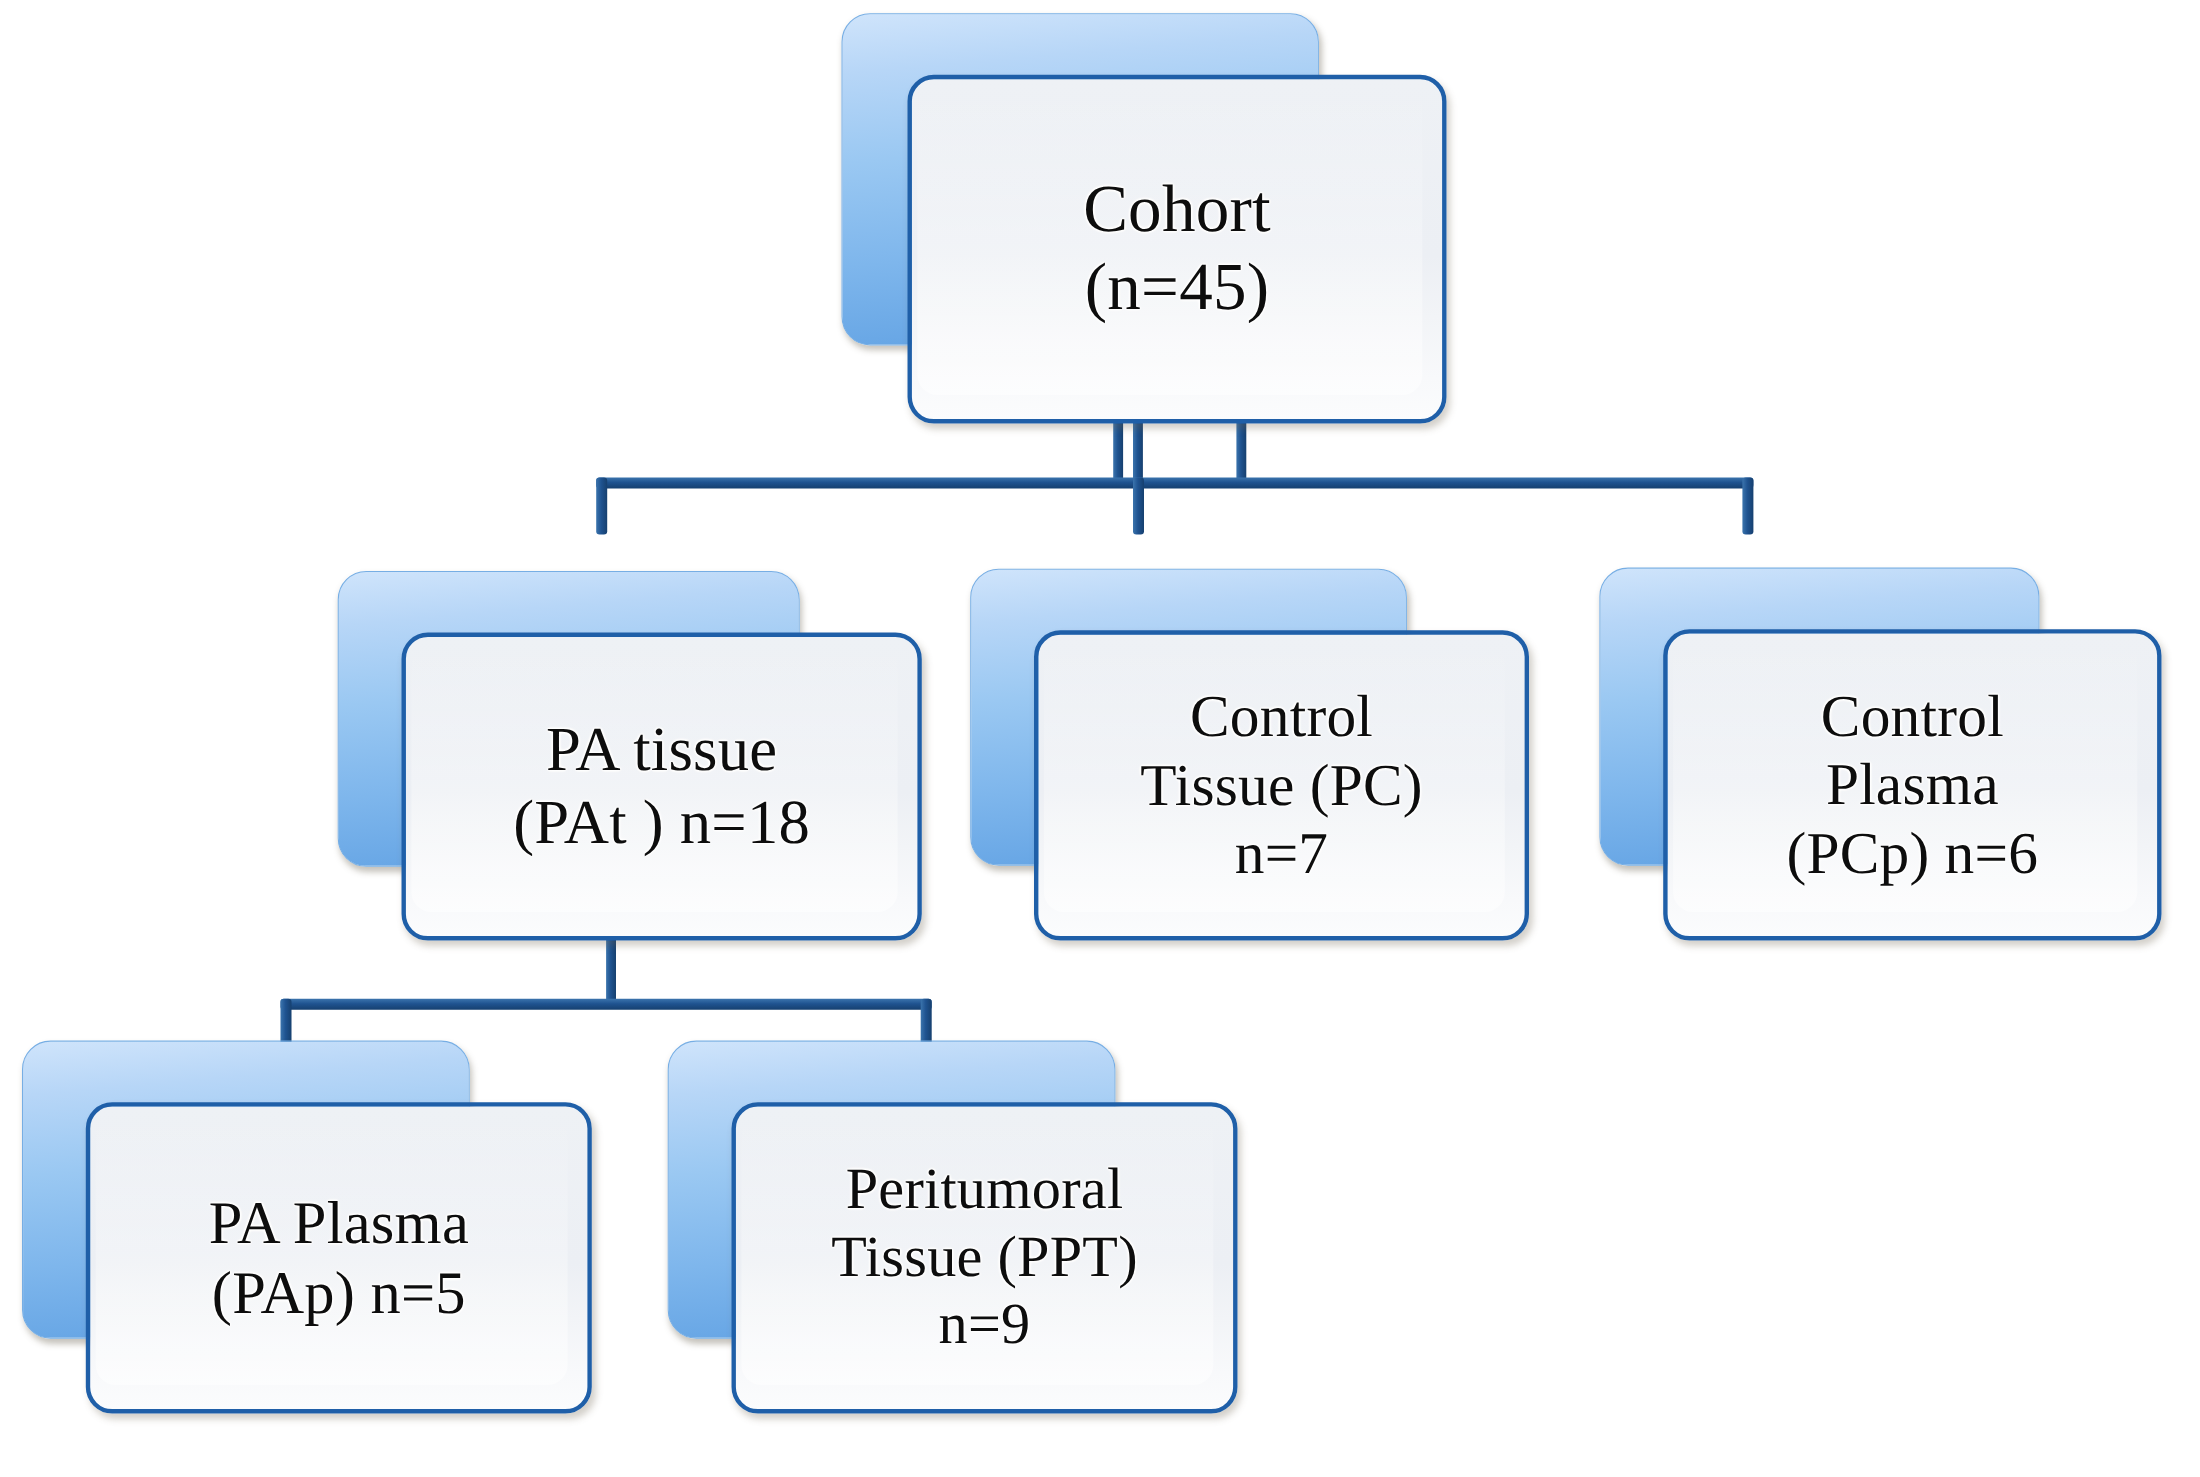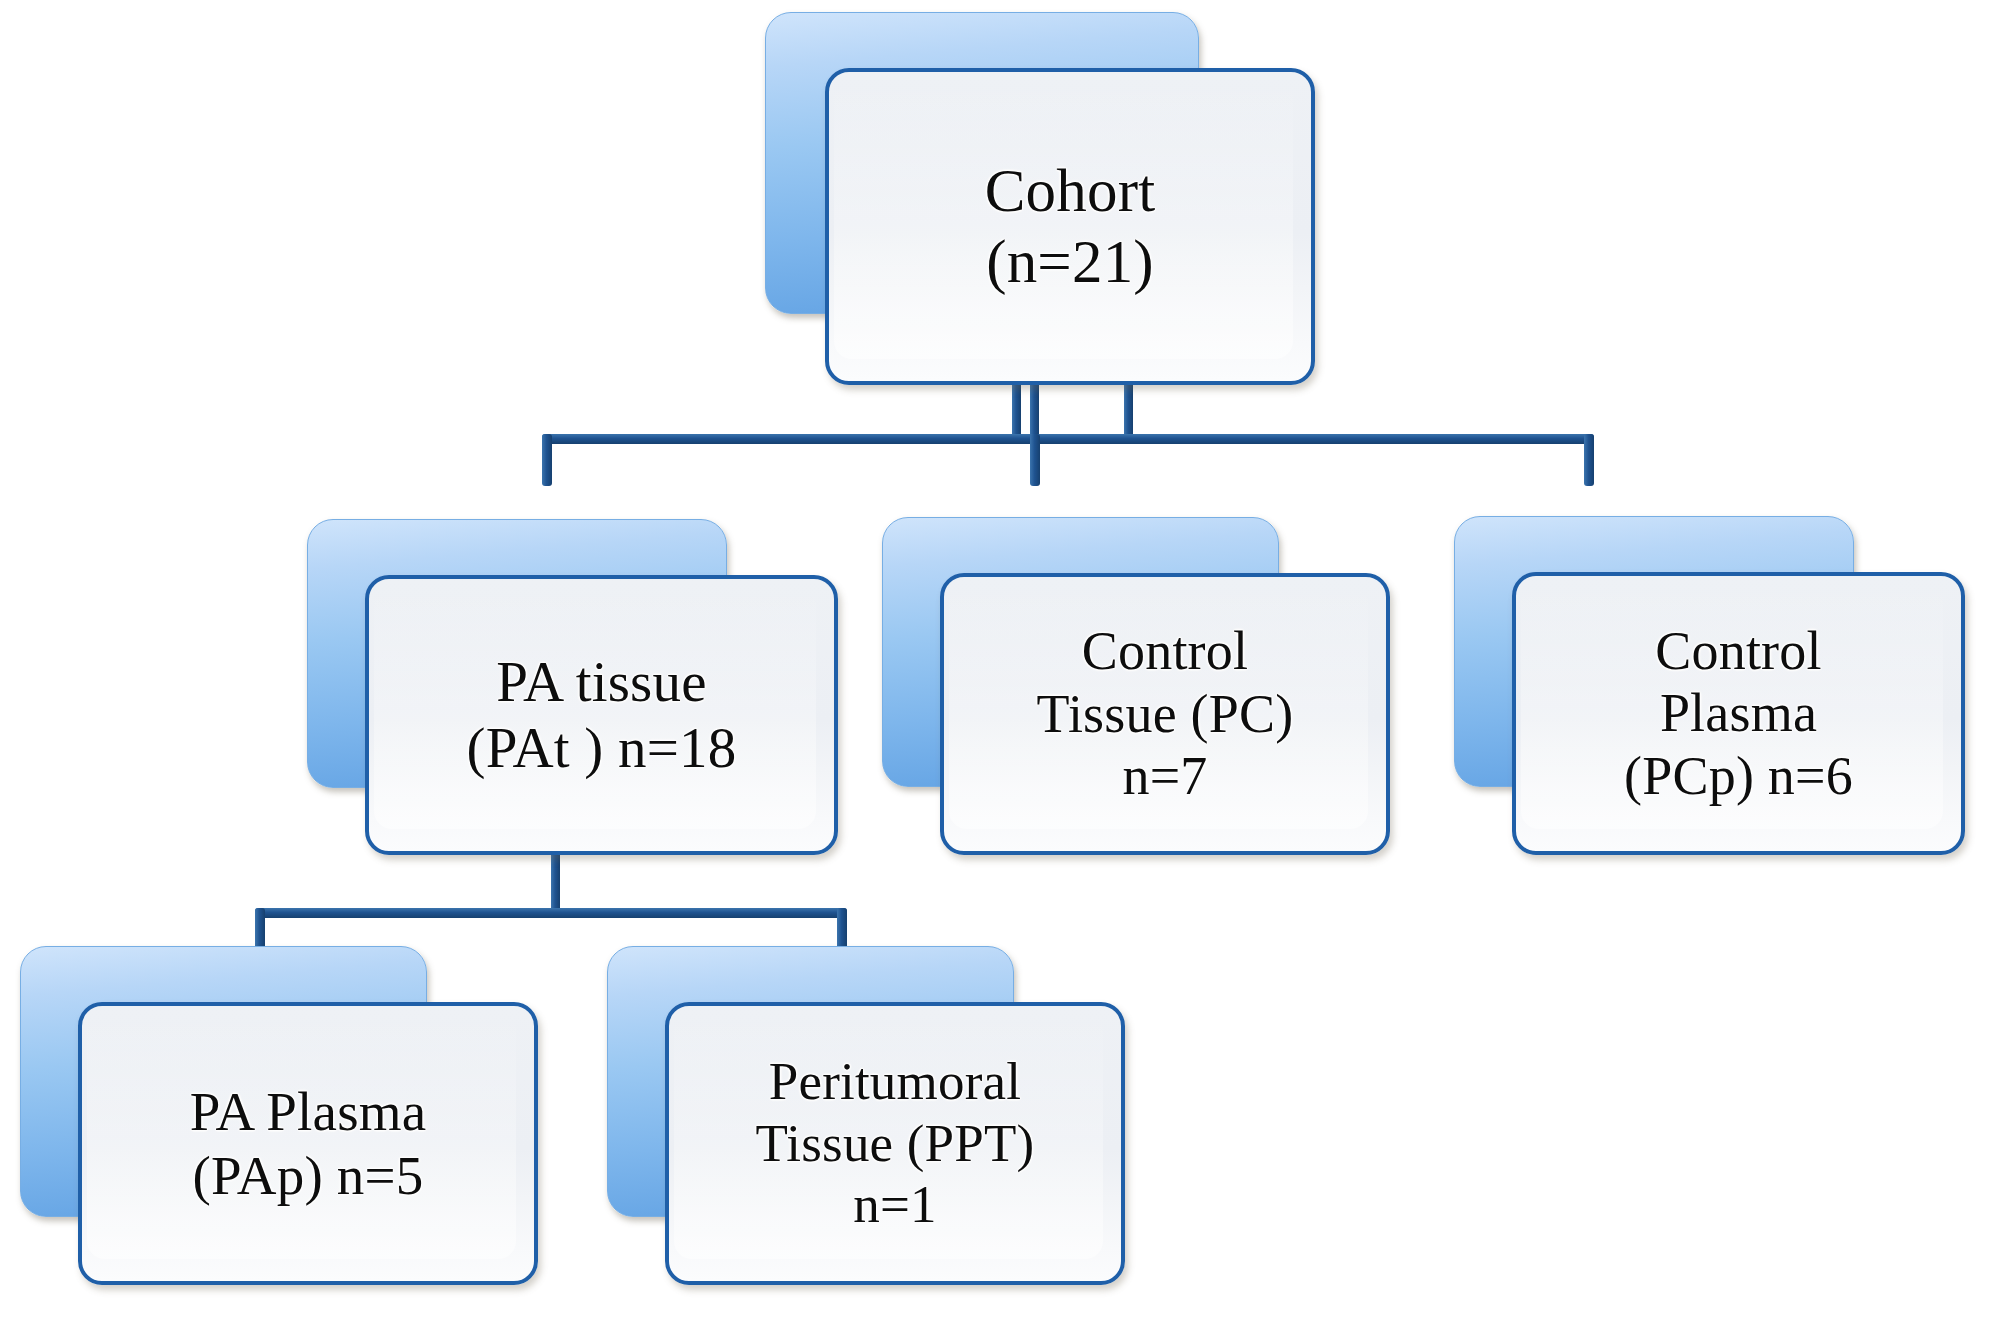--- a/index.html
+++ b/index.html
@@ -132,21 +132,21 @@
 
   <div class="ghost" style="left:1012px; top:290px; width:8px; height:92px;"></div>
   <div class="ghost" style="left:1030px; top:290px; width:8px; height:92px;"></div>
   <div class="ghost" style="left:1124px; top:290px; width:8px; height:92px;"></div>
   <div class="ghost" style="left:551px; top:790px; width:7px; height:62px;"></div>
 
   <div class="node" style="left:765px; top:12px; width:550px; height:373px;">
     <div class="back" style="left:0px; top:0px; width:432px; height:300px;"></div>
     <div class="front" style="left:60px; top:56px; width:490px; height:317px;">
       <div class="label" style="font-size:61px;">Cohort
-(n=21)</div>
+(n=45)</div>
     </div>
   </div>
 
   <div class="node" style="left:307px; top:519px; width:531px; height:388px;">
     <div class="back" style="left:0px; top:0px; width:418px; height:267px;"></div>
     <div class="front" style="left:58px; top:56px; width:473px; height:280px;">
       <div class="label" style="font-size:57px;">PA tissue
 (PAt ) n=18</div>
     </div>
   </div>
@@ -175,17 +175,17 @@
       <div class="label" style="font-size:55px;">PA Plasma
 (PAp) n=5</div>
     </div>
   </div>
 
   <div class="node" style="left:607px; top:946px; width:518px; height:339px;">
     <div class="back" style="left:0px; top:0px; width:405px; height:269px;"></div>
     <div class="front" style="left:58px; top:56px; width:460px; height:283px;">
       <div class="label" style="font-size:53px;">Peritumoral
 Tissue (PPT)
-n=1</div>
+n=9</div>
     </div>
   </div>
 
 </div>
 
 </body></html>

